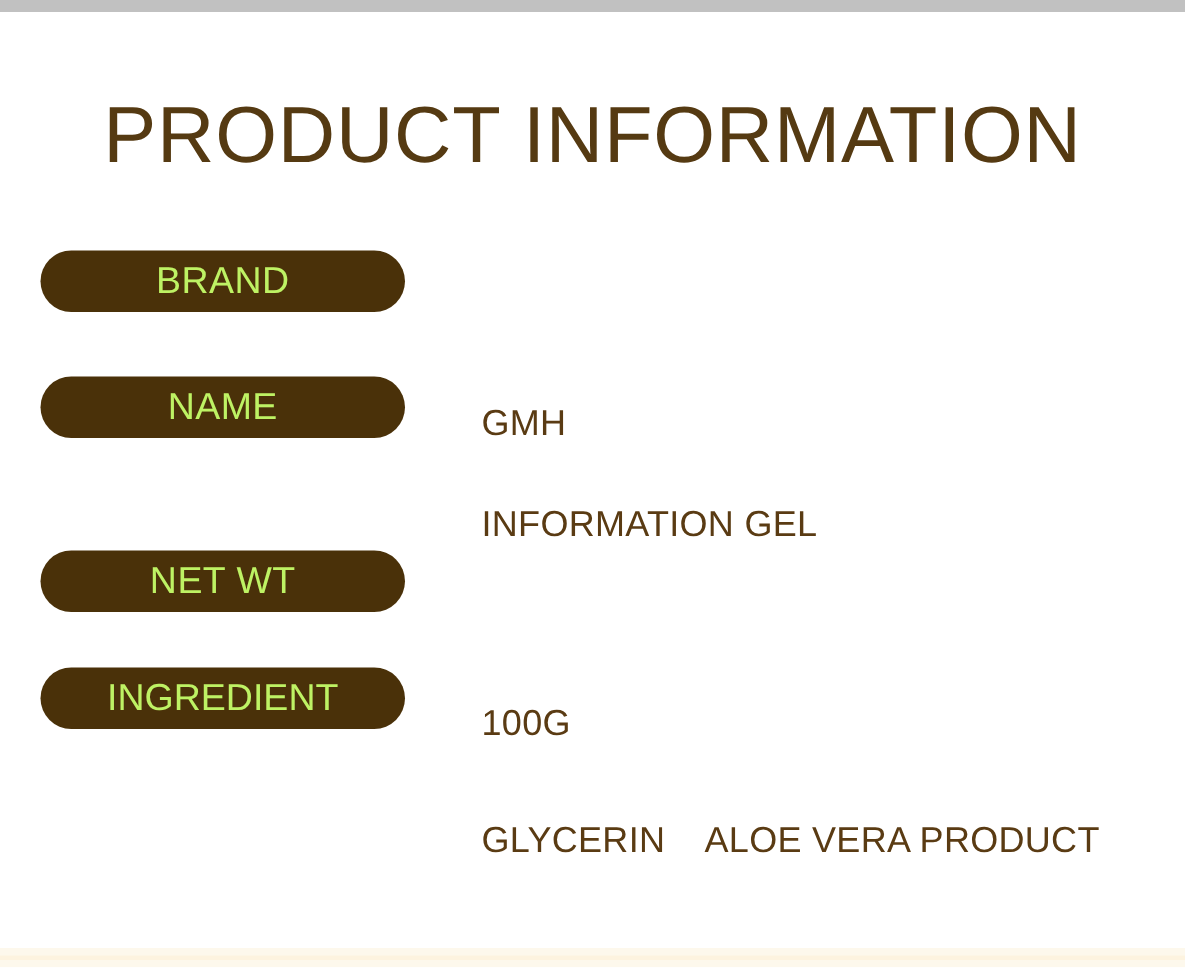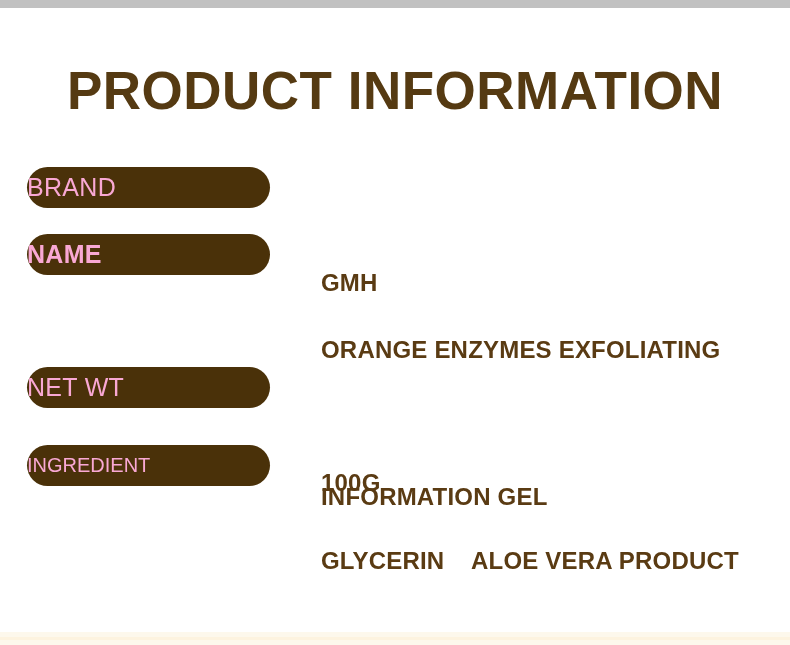--- a/index.html
+++ b/index.html
@@ -48,21 +48,21 @@
   
   .title {
     position: absolute;
     left: 0;
     top: 62px;
     width: 790px;
     text-align: center;
     font-family: "Liberation Sans", sans-serif;
     font-size: 53px;
     line-height: 58px;
-    font-weight: 700;
+    font-weight: 400;
     letter-spacing: 0.5px;
     color: #553a12;
     white-space: nowrap;
   }
 
   
   .rows {
     position: absolute;
     left: 0;
     top: 0;
@@ -74,56 +74,57 @@
     left: 0;
     width: 790px;
   }
   .pill {
     position: absolute;
     left: 27px;
     width: 243px;
     height: 41px;
     background: #4a3109;
     border-radius: 21px;
-    color: #f9a8d4;
+    color: #bef264;
     font-size: 25px;
     line-height: 41px;
     font-weight: 400;
+    text-align: center;
     letter-spacing: 0.3px;
     box-sizing: border-box;
     overflow: hidden;
     white-space: nowrap;
   }
   .pill.tight {
-    font-size: 20px;
+    font-size: 25px;
     letter-spacing: 0px;
   }
   .value {
     position: absolute;
     left: 321px;
     width: 455px;
     color: #5a3b13;
     font-size: 24px;
     line-height: 49px;
-    font-weight: 700;
+    font-weight: 400;
     letter-spacing: 0.2px;
     white-space: pre-wrap;
   }
   .value .line {
     display: block;
     white-space: pre;
   }
 
   
   #row-brand      { top: 167px; }
   #row-brand .pill  { top: 0px; }
   #row-brand .value { top: -7px; }
 
   #row-name       { top: 234px; }
-  #row-name .pill   { top: 0px; font-weight: bold; }
+  #row-name .pill   { top: 17px; }
   #row-name .value  { top: -7px; }
 
   #row-netwt      { top: 367px; }
   #row-netwt .pill  { top: 0px; }
   #row-netwt .value { top: -7px; }
 
   #row-ingredient { top: 445px; }
   #row-ingredient .pill  { top: 0px; }
   #row-ingredient .value { top: -7px; }
 </style>
@@ -141,21 +142,20 @@
     <div class="row" id="row-brand">
       <div class="pill">BRAND</div>
       <div class="value">
         <span class="line">GMH</span>
       </div>
     </div>
 
     <div class="row" id="row-name">
       <div class="pill">NAME</div>
       <div class="value">
-        <span class="line">ORANGE ENZYMES EXFOLIATING</span>
         <span class="line">INFORMATION GEL</span>
       </div>
     </div>
 
     <div class="row" id="row-netwt">
       <div class="pill">NET WT</div>
       <div class="value">
         <span class="line">100G</span>
       </div>
     </div>

